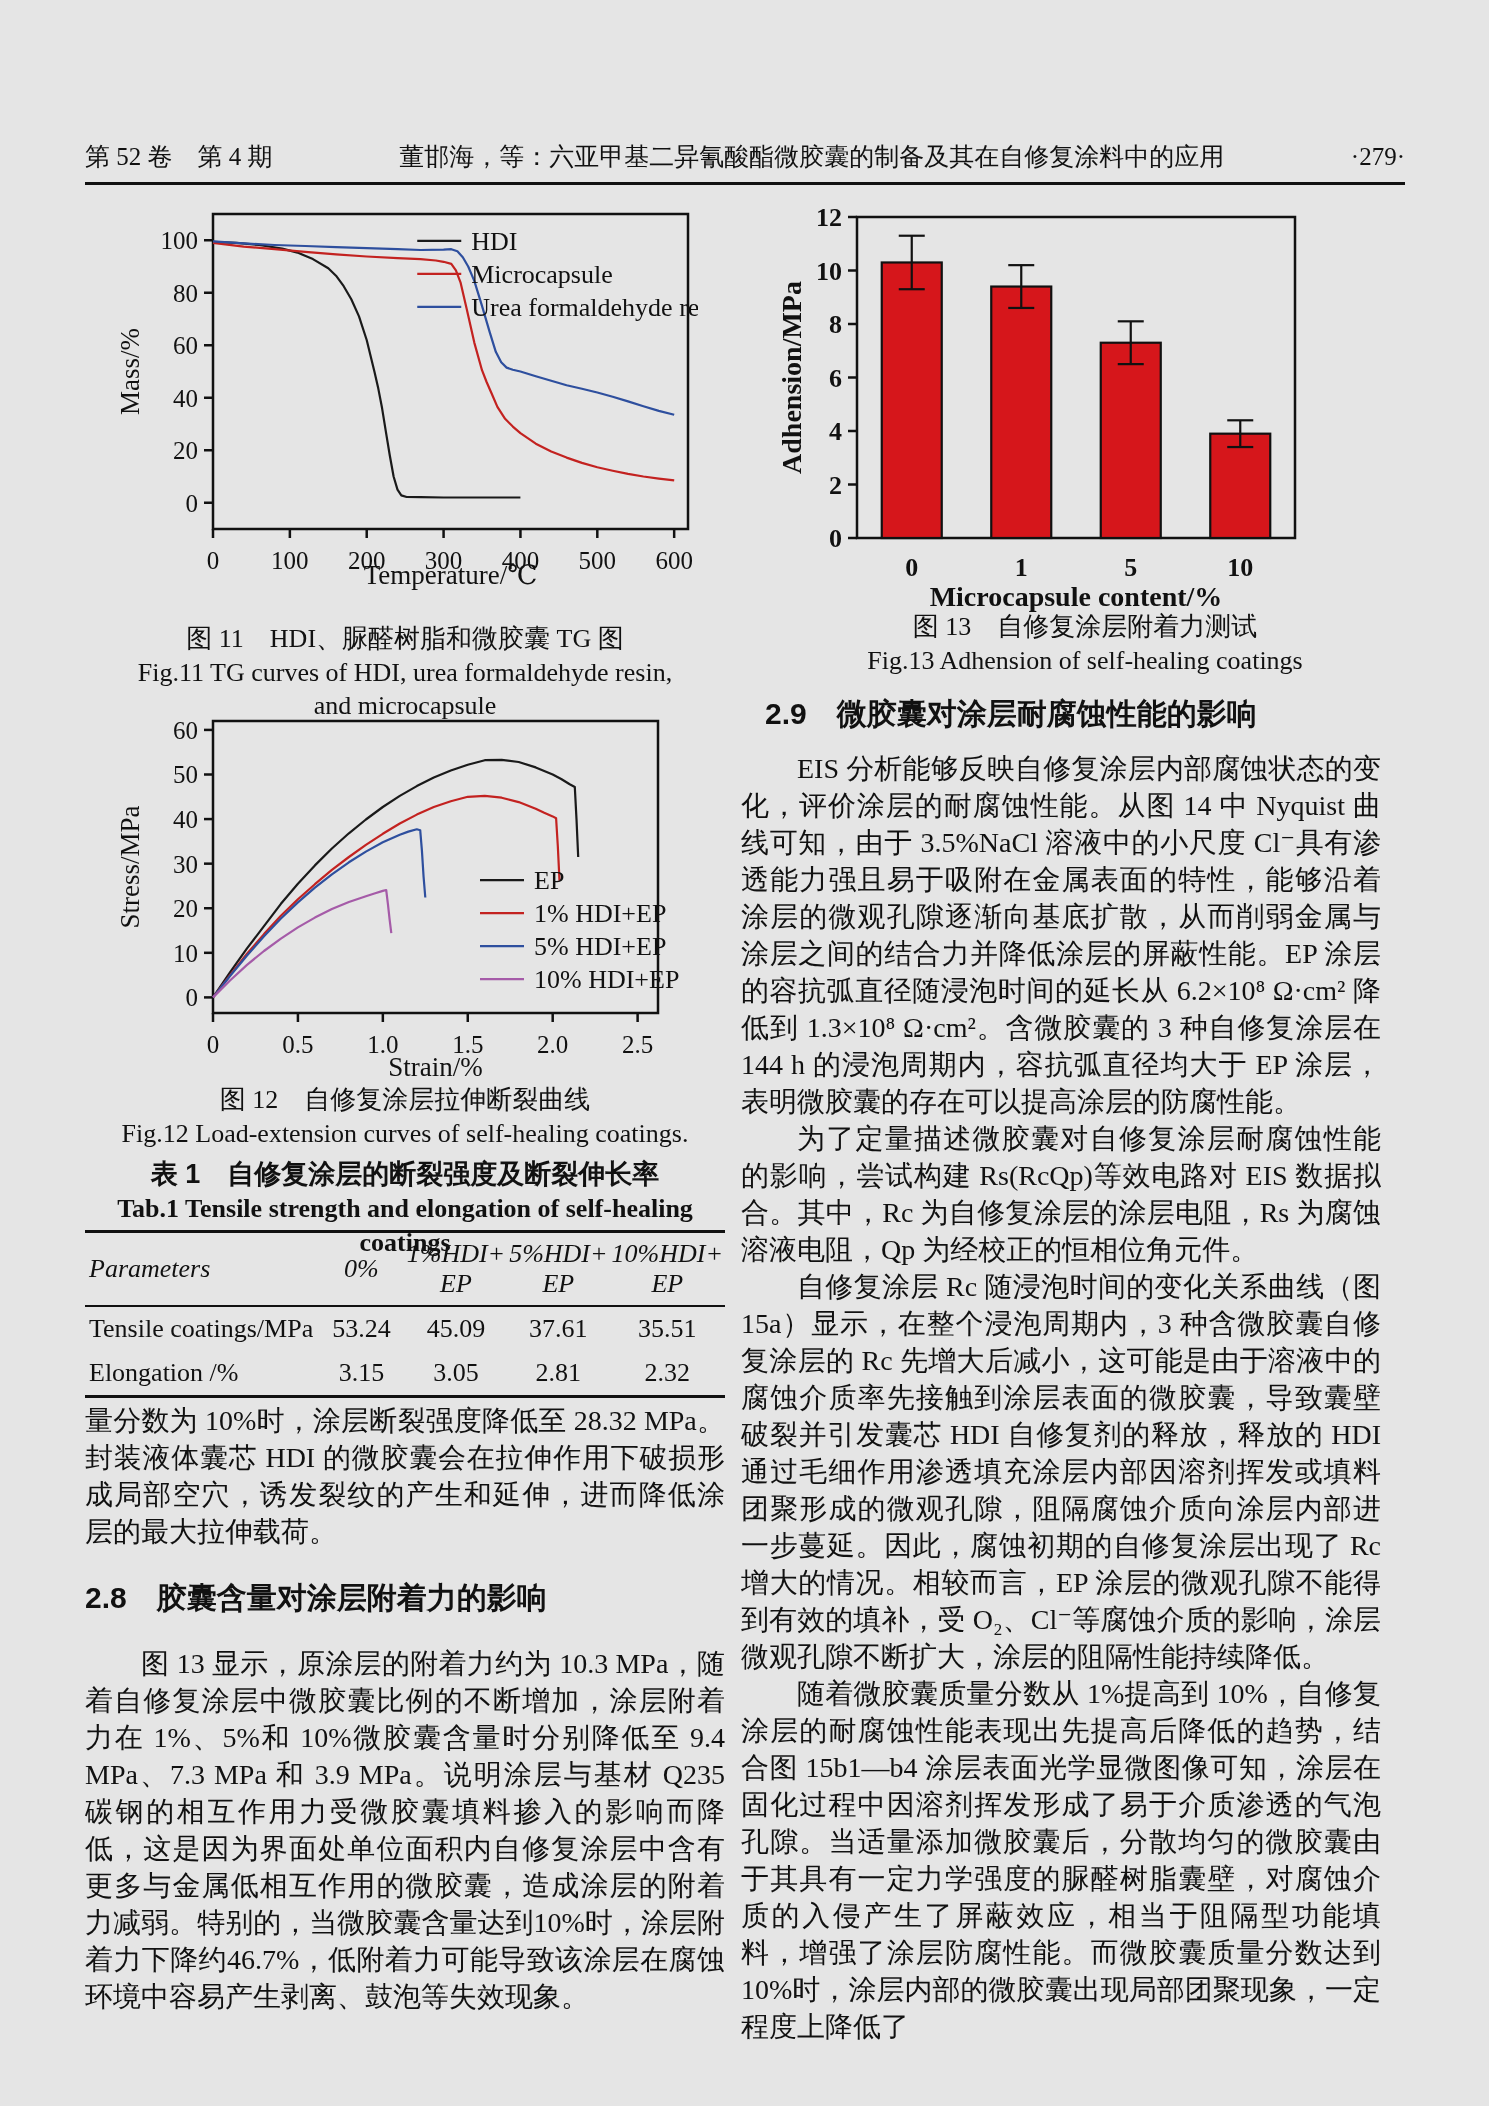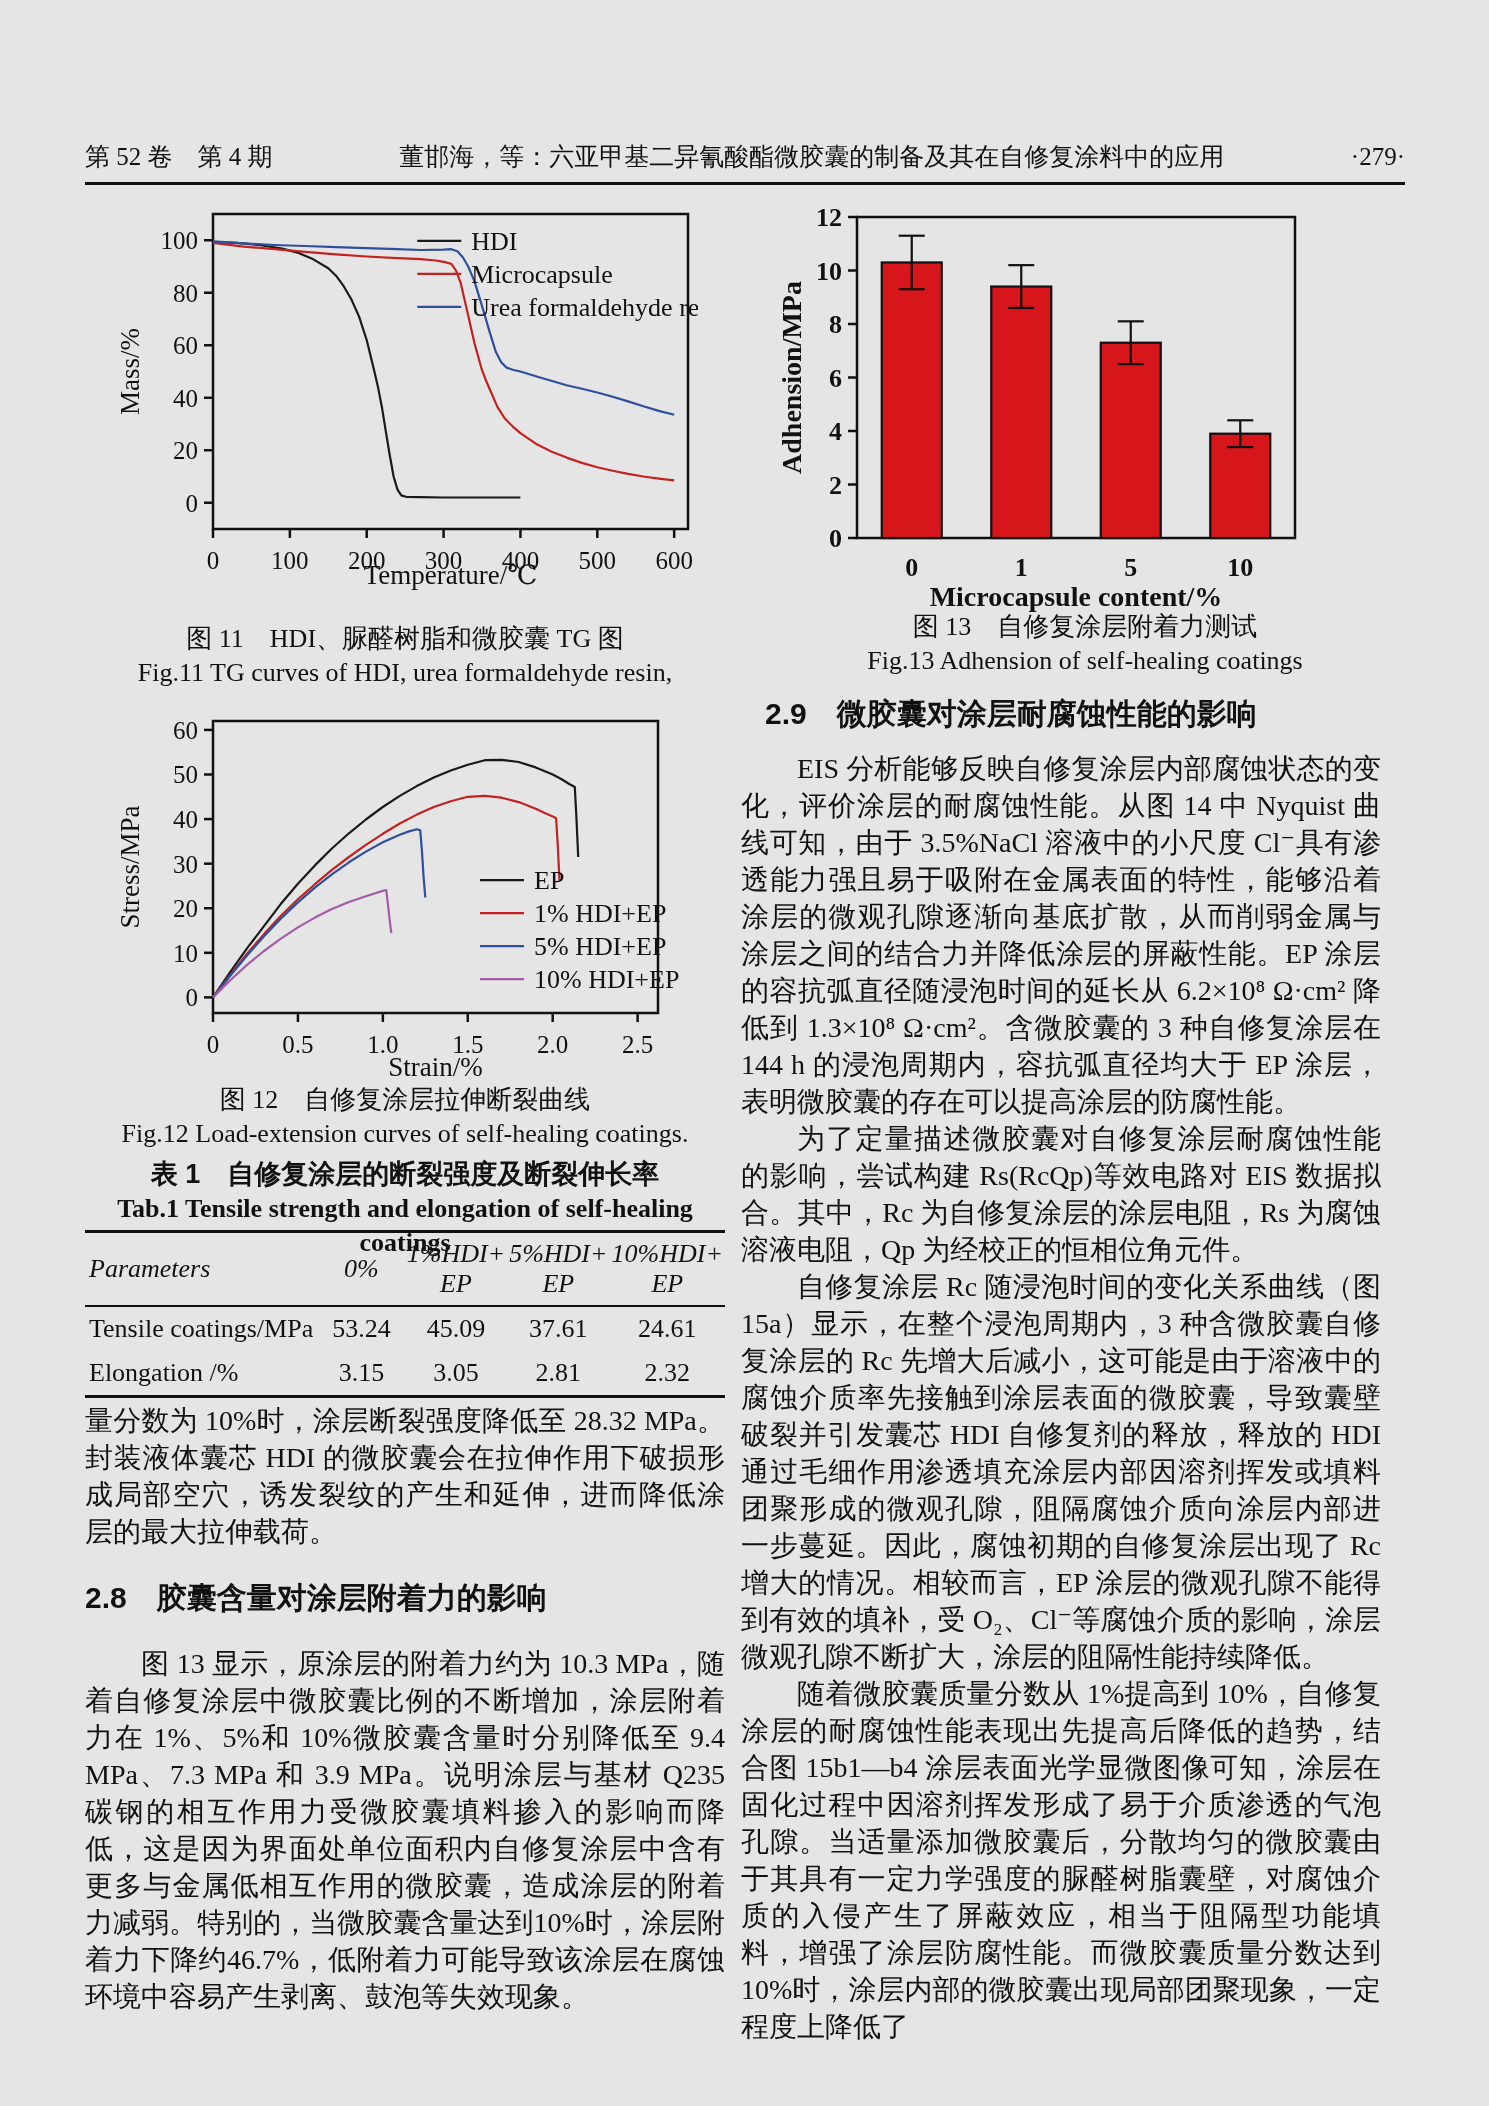--- a/index.html
+++ b/index.html
@@ -87,20 +87,21 @@
       <line x1="304.25" y1="44.775000000000006" x2="348.25" y2="44.775000000000006" stroke="#1a1a1a" stroke-width="2.2"></line>
       <text x="358.25" y="53.775000000000006" class="leg">HDI</text>
       <line x1="304.25" y1="77.775" x2="348.25" y2="77.775" stroke="#c32220" stroke-width="2.2"></line>
       <text x="358.25" y="86.775" class="leg">Microcapsule</text>
       <line x1="304.25" y1="110.775" x2="348.25" y2="110.775" stroke="#2e4f9e" stroke-width="2.2"></line>
       <text x="358.25" y="119.775" class="leg">Urea formaldehyde resin</text>
     </svg>
   <div class="caption abs" style="left:85px;top:622px;width:640px">
     <div class="cap-cn">图 11　HDI、脲醛树脂和微胶囊 TG 图</div>
     <div class="cap-en">Fig.11 TG curves of HDI, urea formaldehyde resin,</div>
+    <div class="cap-en">and microcapsule</div>
   </div>
 
   <svg class="abs" style="left:113px;top:703px" width="585" height="385">
       <rect x="100" y="18" width="445" height="292" fill="none" stroke="#111" stroke-width="2.5"></rect>
       <line x1="100" y1="294.3969465648855" x2="91" y2="294.3969465648855" stroke="#111" stroke-width="2.5"></line>
       <text x="85" y="303.3969465648855" text-anchor="end" class="tick">0</text>
       <line x1="100" y1="249.81679389312978" x2="91" y2="249.81679389312978" stroke="#111" stroke-width="2.5"></line>
       <text x="85" y="258.8167938931298" text-anchor="end" class="tick">10</text>
       <line x1="100" y1="205.23664122137404" x2="91" y2="205.23664122137404" stroke="#111" stroke-width="2.5"></line>
       <text x="85" y="214.23664122137404" text-anchor="end" class="tick">20</text>
@@ -167,21 +168,21 @@
         <th>10%HDI+
 EP</th>
       </tr>
     </thead>
     <tbody>
       <tr>
         <td class="pname">Tensile coatings/MPa</td>
         <td>53.24</td>
         <td>45.09</td>
         <td>37.61</td>
-        <td>24.61</td>
+        <td>35.51</td>
       </tr>
       <tr>
         <td class="pname">Elongation /%</td>
         <td>3.15</td>
         <td>3.05</td>
         <td>2.81</td>
         <td>2.32</td>
       </tr>
     </tbody>
   </table>

